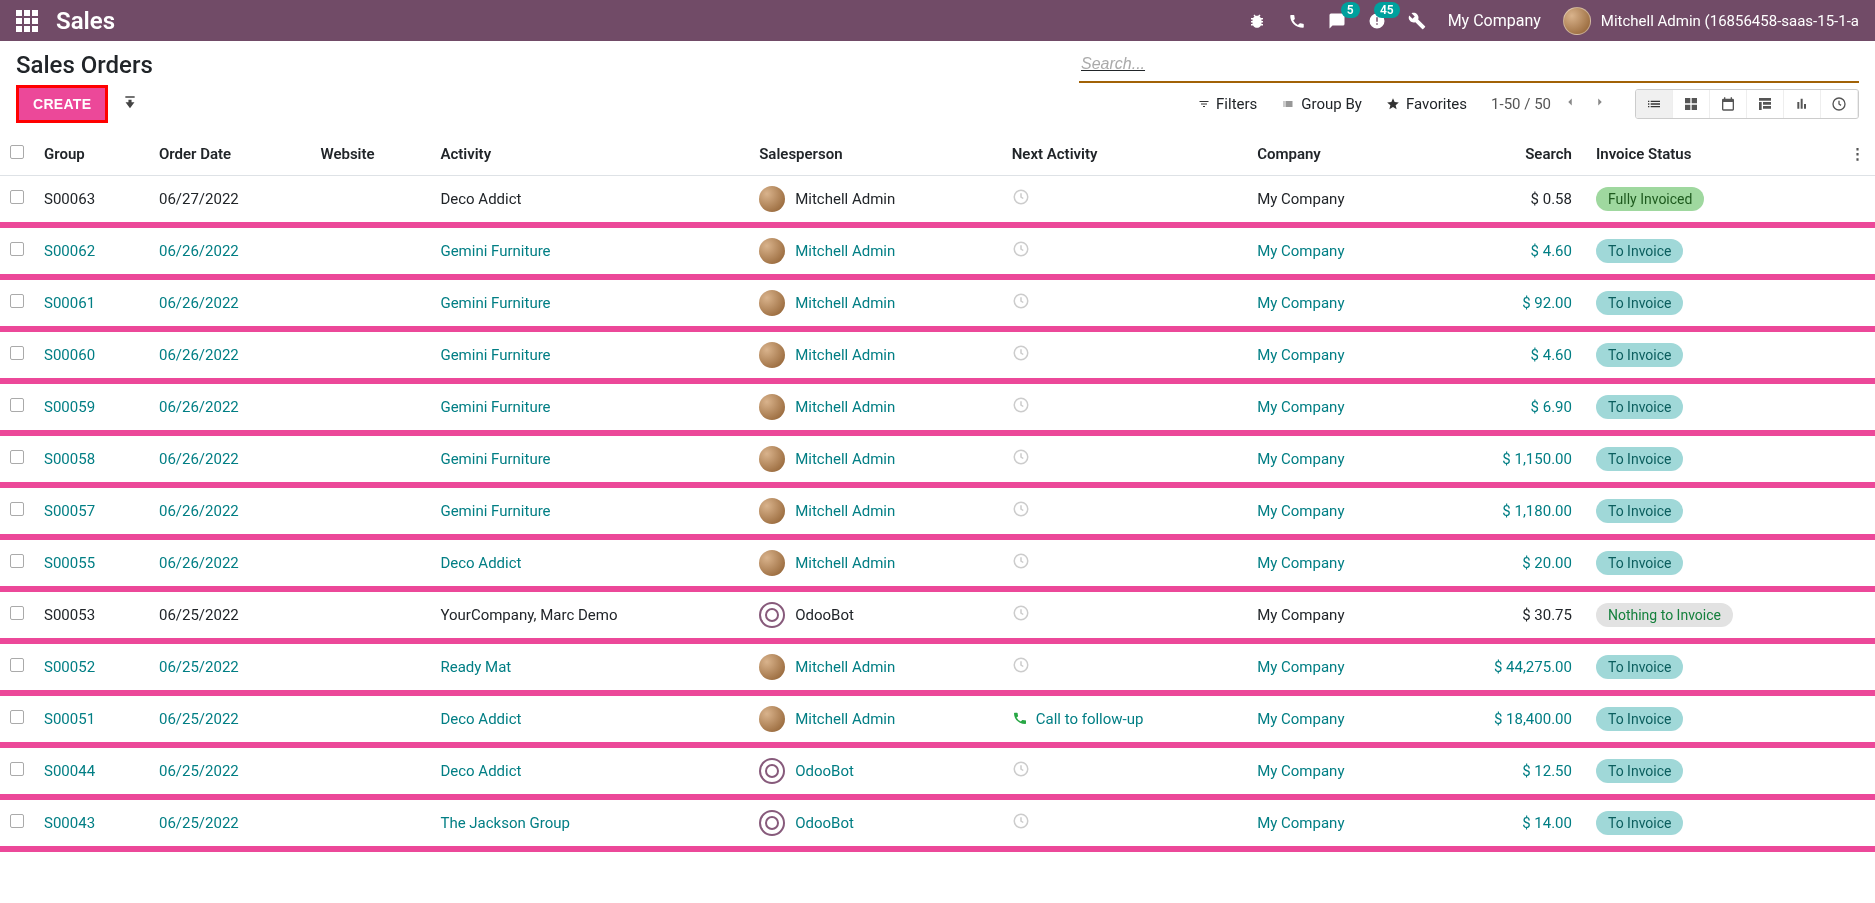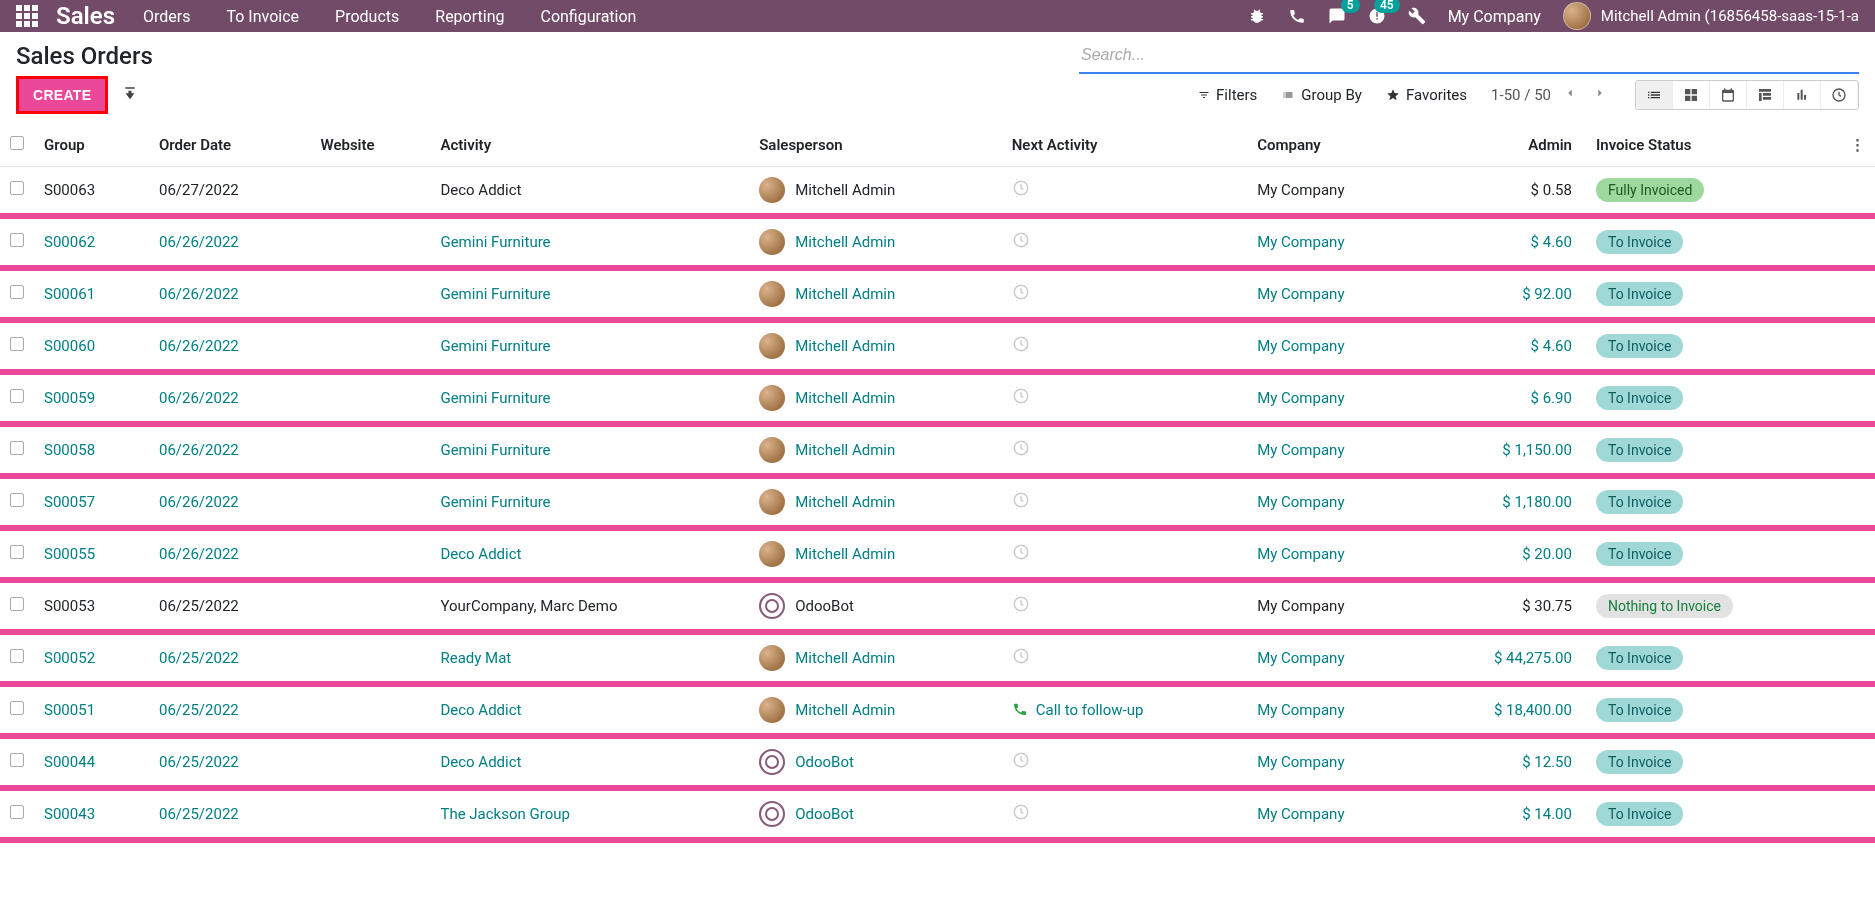--- a/index.html
+++ b/index.html
@@ -1,36 +1,36 @@
 <!DOCTYPE html>
 <html><head>
 <meta charset="utf-8">
 <style>
   * { box-sizing: border-box; margin: 0; padding: 0; }
   body { font-family: -apple-system, BlinkMacSystemFont, "Segoe UI", Roboto, sans-serif; font-size: 14px; color: #212529; background: #fff; overflow-x: hidden; }
 
   
-  .navbar { background: #714B67; color: #fff; height: 32px; display: flex; align-items: center; padding: 0 16px; }
+  .navbar { background: #714B67; color: #fff; height: 41px; display: flex; align-items: center; padding: 0 16px; }
   .apps-icon { display: grid; grid-template-columns: repeat(3,6px); grid-template-rows: repeat(3,6px); gap:2px; margin-right: 18px; cursor:pointer; }
   .apps-icon span { background:#fff; width:6px; height:6px; }
   .brand { font-size: 24px; font-weight: 600; margin-right: 28px; }
   .nav-menu { display:flex; gap: 36px; }
   .nav-menu div { font-size: 16px; cursor:pointer; }
   .nav-right { margin-left:auto; display:flex; align-items:center; gap:22px; }
   .badge-wrap { position:relative; display:flex; align-items:center; }
   .badge { position:absolute; top:-10px; right:-14px; background:#00A09D; color:#fff; border-radius:10px; padding:1px 6px; font-size:12px; font-weight:600; }
   .nav-icon { width:18px; height:18px; fill:#fff; }
   .user-chip { display:flex; align-items:center; gap:10px; font-size:15px; }
   .user-chip .avatar { width:28px; height:28px; border-radius:50%; background:radial-gradient(circle at 30% 30%, #d9b38c,#8b5a2b); border:1px solid rgba(255,255,255,.4); }
 
   
   .control-panel { padding: 10px 16px 0 16px; }
   .cp-top { display:flex; align-items:flex-start; }
   .page-title { font-size: 24px; font-weight: 500; color:#212529; }
-  .search-wrap { margin-left:auto; width: 780px; border-bottom:2px solid #3b82f6; padding-bottom:4px; display:flex; align-items:center; }
+  .search-wrap { margin-left:auto; width: 780px; border-bottom:2px solid #a16207; padding-bottom:4px; display:flex; align-items:center;text-decoration:underline; }
   .search-wrap input { border:none; outline:none; font-size:16px; width:100%; padding:4px 2px; }
   .search-wrap input::placeholder { color:#aaa; font-style: italic; }
   .cp-bottom { display:flex; align-items:center; margin-top: 2px; padding-bottom:10px; }
   .create-btn { background:#ec4899; color:#fff; border:none; padding:8px 14px; font-size:14px; font-weight:600; letter-spacing:.3px; cursor:pointer; border:3px solid #ff0000; }
   .dl-btn { margin-left:14px; color:#444; cursor:pointer; }
   .cp-right { margin-left:auto; display:flex; gap:24px; }
   .filter-btn { display:flex; align-items:center; gap:6px; color:#212529; cursor:pointer; font-size:15px; }
   .pager { display:flex; align-items:center; gap:8px; color:#555; font-size:15px; }
   .pager .arrow { color:#888; cursor:pointer; padding:4px; }
   .view-switch { display:flex; align-items:center; gap:0; border:1px solid #ccc; border-radius:3px; overflow:hidden; }
@@ -70,27 +70,20 @@
       <span></span>
       <span></span>
       <span></span>
       <span></span>
       <span></span>
       <span></span>
       <span></span>
       <span></span>
   </div>
   <div class="brand">Sales</div>
-  <div class="nav-menu">
-    <div>Orders</div>
-    <div>To Invoice</div>
-    <div>Products</div>
-    <div>Reporting</div>
-    <div>Configuration</div>
-  </div>
   <div class="nav-right">
     <svg class="nav-icon" viewBox="0 0 24 24">
         <path d="M20 8h-2.81a6 6 0 0 0-1.82-1.96l1.34-1.34-1.41-1.41-1.79 1.79A5.9 5.9 0 0 0 12 5c-.52 0-1.03.07-1.51.18L8.7 3.29 7.29 4.71l1.34 1.34A6 6 0 0 0 6.81 8H4v2h2.09c-.05.33-.09.66-.09 1v1H4v2h2v1c0 .34.04.67.09 1H4v2h2.81a6 6 0 0 0 10.38 0H20v-2h-2.09c.05-.33.09-.66.09-1v-1h2v-2h-2v-1c0-.34-.04-.67-.09-1H20V8z"></path>
       </svg>
     <svg class="nav-icon" viewBox="0 0 24 24">
         <path d="M6.62 10.79a15.05 15.05 0 0 0 6.59 6.59l2.2-2.2a1 1 0 0 1 1.02-.24c1.12.37 2.33.57 3.57.57a1 1 0 0 1 1 1V20a1 1 0 0 1-1 1C10.07 21 3 13.93 3 5a1 1 0 0 1 1-1h3.5a1 1 0 0 1 1 1c0 1.24.2 2.45.57 3.57a1 1 0 0 1-.24 1.02l-2.21 2.2z"></path>
       </svg>
     <div class="badge-wrap">
       <svg class="nav-icon" viewBox="0 0 24 24">
           <path d="M20 2H4a2 2 0 0 0-2 2v18l4-4h14a2 2 0 0 0 2-2V4a2 2 0 0 0-2-2z"></path>
@@ -203,21 +196,21 @@
   <thead>
     <tr>
       <th class="chk-cell"><span class="chk"></span></th>
       <th>Group</th>
       <th>Order Date</th>
       <th>Website</th>
       <th>Activity</th>
       <th>Salesperson</th>
       <th>Next Activity</th>
       <th>Company</th>
-      <th class="total-col">Admin</th>
+      <th class="total-col">Search</th>
       <th>Invoice Status</th>
       <th class="ellipsis-col">⋮</th>
     </tr>
   </thead>
   <tbody id="tbody">
       <tr>
         <td class="chk-cell"><span class="chk"></span></td>
         <td><span class="muted">S00063</span></td>
         <td><span class="muted">06/27/2022</span></td>
         <td></td>

